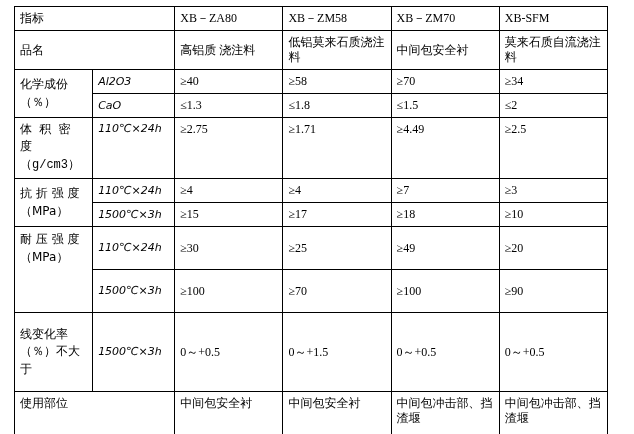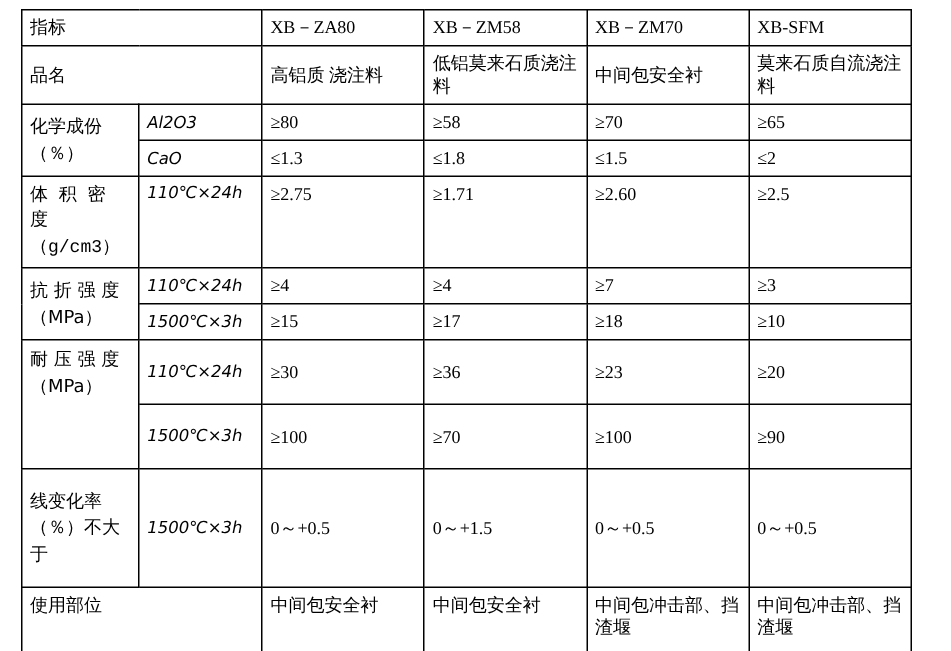--- a/index.html
+++ b/index.html
@@ -88,40 +88,40 @@
         <td class="c-label" colspan="2">品名</td>
         <td class="c-val">高铝质 浇注料</td>
         <td class="c-val">低铝莫来石质浇注料</td>
         <td class="c-val">中间包安全衬</td>
         <td class="c-val">莫来石质自流浇注料</td>
       </tr>
 
       <tr>
         <td class="c-label lbl-multi" rowspan="2">化学成份（％）</td>
         <td class="c-sub nowrap">Al2O3</td>
-        <td class="c-val">≥80</td>
+        <td class="c-val">≥40</td>
         <td class="c-val">≥58</td>
         <td class="c-val">≥70</td>
-        <td class="c-val">≥65</td>
+        <td class="c-val">≥34</td>
       </tr>
 
       <tr>
         <td class="c-sub nowrap">CaO</td>
         <td class="c-val">≤1.3</td>
         <td class="c-val">≤1.8</td>
         <td class="c-val">≤1.5</td>
         <td class="c-val">≤2</td>
       </tr>
 
       <tr>
         <td class="c-label lbl-multi tall" style="height:52px">体 积 密 度（g/cm3）</td>
         <td class="c-sub nowrap" style="vertical-align:top">110℃×24h</td>
         <td class="c-val" style="vertical-align:top">≥2.75</td>
         <td class="c-val" style="vertical-align:top">≥1.71</td>
-        <td class="c-val" style="vertical-align:top">≥2.60</td>
+        <td class="c-val" style="vertical-align:top">≥4.49</td>
         <td class="c-val" style="vertical-align:top">≥2.5</td>
       </tr>
 
       <tr>
         <td class="c-label lbl-multi" rowspan="2">抗 折 强 度（MPa）</td>
         <td class="c-sub nowrap">110℃×24h</td>
         <td class="c-val">≥4</td>
         <td class="c-val">≥4</td>
         <td class="c-val">≥7</td>
         <td class="c-val">≥3</td>
@@ -132,22 +132,22 @@
         <td class="c-val">≥15</td>
         <td class="c-val">≥17</td>
         <td class="c-val">≥18</td>
         <td class="c-val">≥10</td>
       </tr>
 
       <tr>
         <td class="c-label lbl-multi" rowspan="2" style="vertical-align:top">耐 压 强 度（MPa）</td>
         <td class="c-sub nowrap" style="height:34px">110℃×24h</td>
         <td class="c-val">≥30</td>
-        <td class="c-val">≥36</td>
-        <td class="c-val">≥23</td>
+        <td class="c-val">≥25</td>
+        <td class="c-val">≥49</td>
         <td class="c-val">≥20</td>
       </tr>
 
       <tr>
         <td class="c-sub nowrap" style="height:34px">1500℃×3h</td>
         <td class="c-val">≥100</td>
         <td class="c-val">≥70</td>
         <td class="c-val">≥100</td>
         <td class="c-val">≥90</td>
       </tr>

